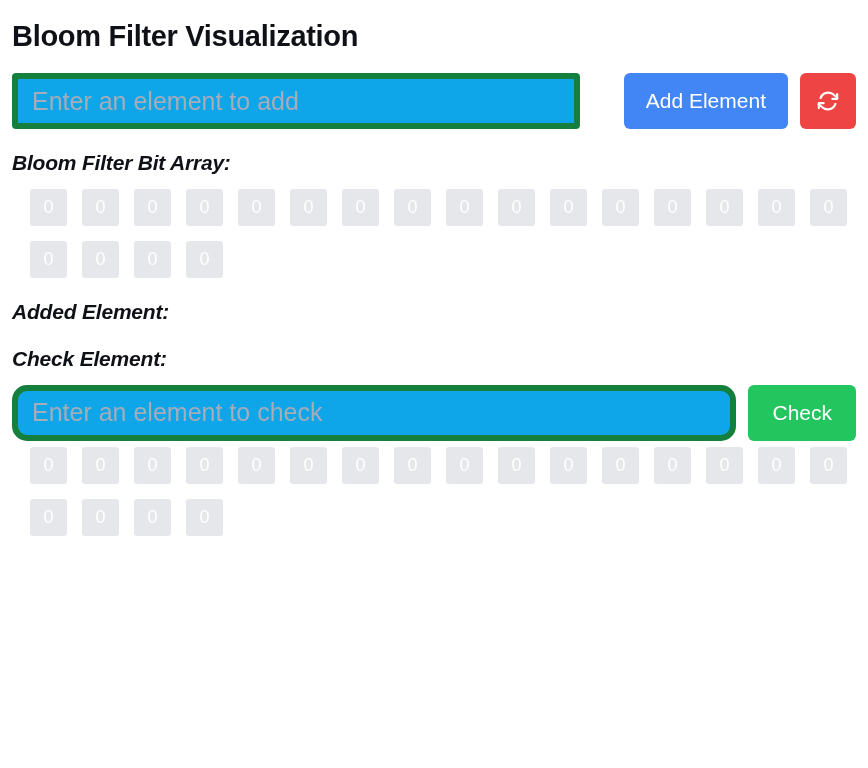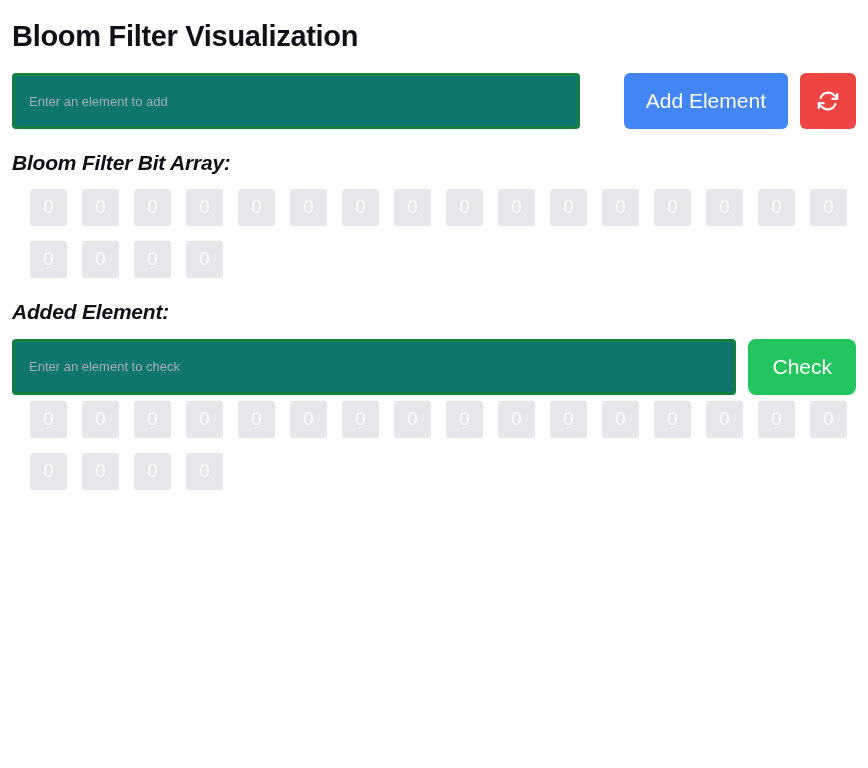--- a/index.html
+++ b/index.html
@@ -51,24 +51,24 @@
     gap: 12px;
     margin-bottom: 6px;
   }
 
   .text-input {
     box-sizing: border-box;
     flex: 1 1 auto;
     height: 56px;
     padding: 0 14px;
     font-family: "Liberation Sans", sans-serif;
-    font-size: 13px;
+    font-size: 25px;
     color: #111827;
-    background: #0f766e;
-    border: 3px solid #15803d;
+    background: #0ea5e9;
+    border: 6px solid #15803d;
     border-radius: 4px;
     outline: none;
   }
   .text-input::placeholder {
     color: #a6acb8;
     opacity: 1;
   }
 
   .btn {
     box-sizing: border-box;
@@ -96,24 +96,23 @@
     height: 56px;
     width: 56px;
     padding: 0;
   }
   .btn-reset svg { display: block; }
 
   .btn-check {
     background: #22c55e;
     height: 56px;
     padding: 0 24px;
-    border-radius: 8px;
-  }
-
-  .check-row .text-input { flex: 1 1 auto; }
+  }
+
+  .check-row .text-input { flex: 1 1 auto; border-radius: 15px; }
 
   
   .bit-array {
     display: flex;
     flex-wrap: wrap;
     gap: 15px;
     width: 836px;
     margin: 0 0 4px 18px;
   }
 
@@ -186,20 +185,21 @@
       <div class="bit-cell">0</div>
       <div class="bit-cell">0</div>
       <div class="bit-cell">0</div>
       <div class="bit-cell">0</div>
     </div>
 
   <h2 class="section-title">Added Element:</h2>
 
   <ul class="added-list" id="added-list"></ul>
 
+  <h2 class="section-title">Check Element:</h2>
 
   <div class="input-row check-row">
     <input class="text-input" type="text" placeholder="Enter an element to check" style="">
     <button class="btn btn-check">Check</button>
   </div>
 
 
   <div class="bit-array" id="check-bit-array">
       <div class="bit-cell">0</div>
       <div class="bit-cell">0</div>

